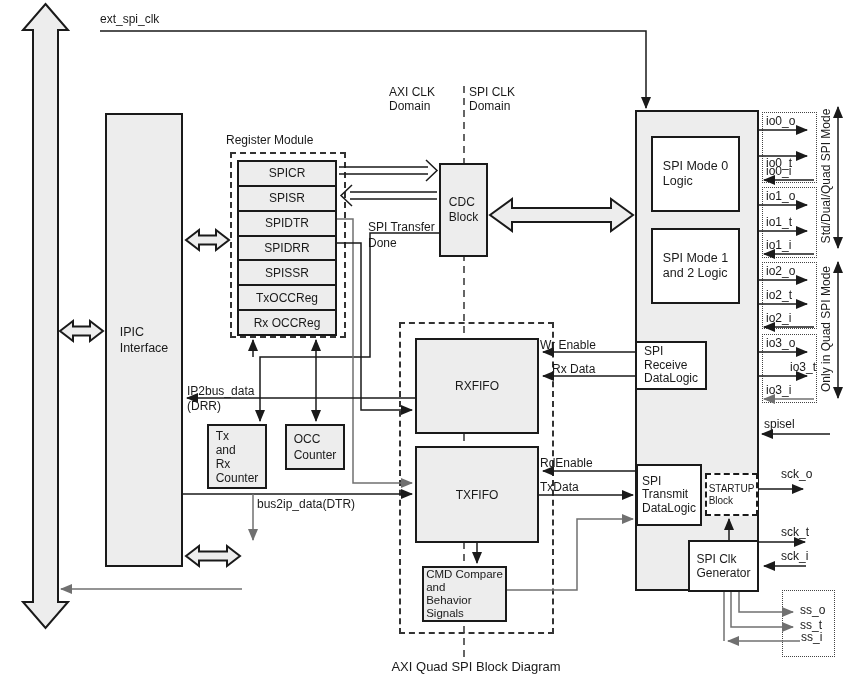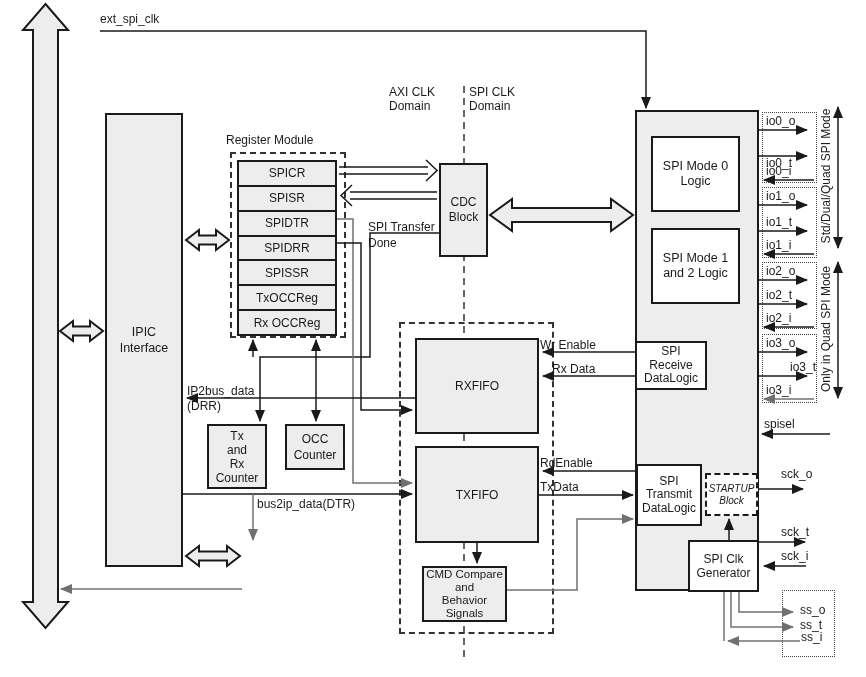--- a/index.html
+++ b/index.html
@@ -1,20 +1,20 @@
 <!DOCTYPE html>
 <html><head>
 <meta charset="utf-8">
 <style>
   html,body{margin:0;padding:0;background:#ffffff;}
   #diagram{position:relative;width:866px;height:677px;background:#ffffff;
     font-family:"Liberation Sans",sans-serif;color:#1a1a1a;overflow:hidden;}
   svg.layer{position:absolute;left:0;top:0;pointer-events:none;}
   .box{position:absolute;box-sizing:border-box;border:2px solid #1a1a1a;background:#ededed;
-    display:flex;align-items:center;justify-content:center;text-align:center;
+    display:flex;align-items:center;justify-content:center;
     font-size:12px;line-height:14px;white-space:pre-line;}
   .white{background:#ffffff;}
   .nob{border:none;background:transparent;}
   .dashedbox{position:absolute;box-sizing:border-box;border:2px dashed #333;background:transparent;}
   .dottedbox{position:absolute;box-sizing:border-box;border:1.5px dotted #444;background:transparent;}
   .lbl{position:absolute;font-size:12px;line-height:14px;white-space:pre-line;}
   .left{text-align:left;}
   .vlabel{position:absolute;font-size:12px;white-space:nowrap;text-align:center;
     transform:rotate(-90deg);transform-origin:center center;}
   .rows{position:absolute;box-sizing:border-box;border:2px solid #1a1a1a;display:flex;flex-direction:column;}
@@ -74,21 +74,21 @@
   <div class="box white" style="left:651px;top:136px;width:89px;height:76px;font-size:12.5px;line-height:15px;">SPI Mode 0
 Logic</div>
   <div class="box white" style="left:651px;top:228px;width:89px;height:76px;font-size:12.5px;line-height:15px;">SPI Mode 1
 and 2 Logic</div>
   <div class="box white" style="left:635px;top:341px;width:72px;height:49px;line-height:13.5px;">SPI
 Receive
 DataLogic</div>
   <div class="box white" style="left:636px;top:464px;width:66px;height:62px;line-height:13.5px;">SPI
 Transmit
 DataLogic</div>
-  <div class="box white" style="left:705px;top:473px;width:53px;height:43px;border-style:dashed;font-size:10px;line-height:12px;font-style:italic;">STARTUP
+  <div class="box white" style="left:705px;top:473px;width:53px;height:43px;border-style:dashed;font-size:10px;line-height:12px;">STARTUP
 Block</div>
   <div class="box white" style="left:688px;top:540px;width:71px;height:52px;line-height:14px;">SPI Clk
 Generator</div>
 
   <div class="dottedbox" style="left:762px;top:112px;width:55px;height:71px;"></div>
   <div class="dottedbox" style="left:762px;top:187px;width:55px;height:71px;"></div>
   <div class="dottedbox" style="left:762px;top:262px;width:55px;height:67px;"></div>
   <div class="dottedbox" style="left:762px;top:334px;width:55px;height:69px;"></div>
   <div class="dottedbox" style="left:782px;top:590px;width:53px;height:67px;"></div>
 
@@ -124,20 +124,21 @@
   <div class="vlabel" style="left:756px;top:322px;width:140px;">Only in Quad SPI Mode</div>
 
   <div class="lbl left" style="left:764px;top:417px;width:45px;">spisel</div>
   <div class="lbl left" style="left:781px;top:467px;width:45px;">sck_o</div>
   <div class="lbl left" style="left:781px;top:525px;width:45px;">sck_t</div>
   <div class="lbl left" style="left:781px;top:549px;width:45px;">sck_i</div>
   <div class="lbl left" style="left:800px;top:603px;width:35px;">ss_o</div>
   <div class="lbl left" style="left:800px;top:618px;width:35px;">ss_t</div>
   <div class="lbl left" style="left:801px;top:630px;width:35px;">ss_i</div>
 
+  <div class="caption" style="left:356px;top:659px;width:240px;">AXI Quad SPI Block Diagram</div>
 
   <svg class="layer" width="866" height="677">
     <defs>
       <marker id="ah" markerUnits="userSpaceOnUse" markerWidth="12" markerHeight="10" refX="11" refY="5" orient="auto-start-reverse">
         <path d="M0,0 L12,5 L0,10 Z" fill="#1a1a1a"></path>
       </marker>
       <marker id="ahg" markerUnits="userSpaceOnUse" markerWidth="12" markerHeight="10" refX="11" refY="5" orient="auto-start-reverse">
         <path d="M0,0 L12,5 L0,10 Z" fill="#707070"></path>
       </marker>
     </defs>

